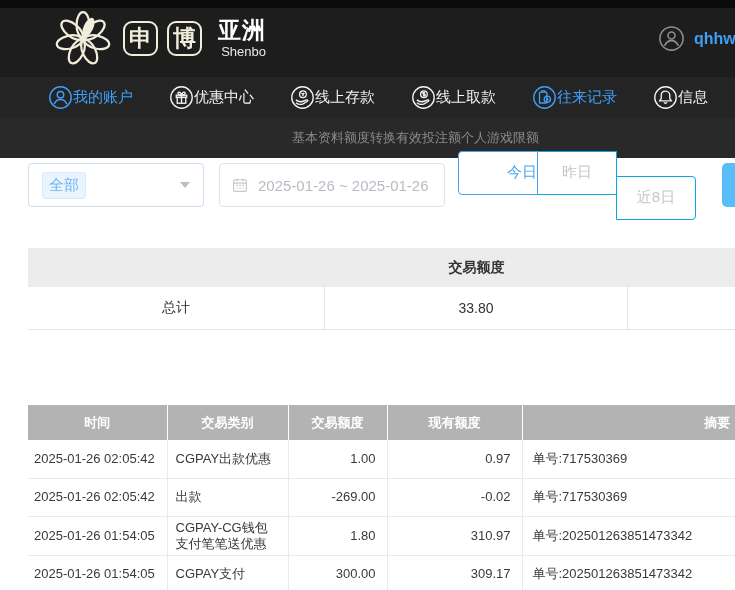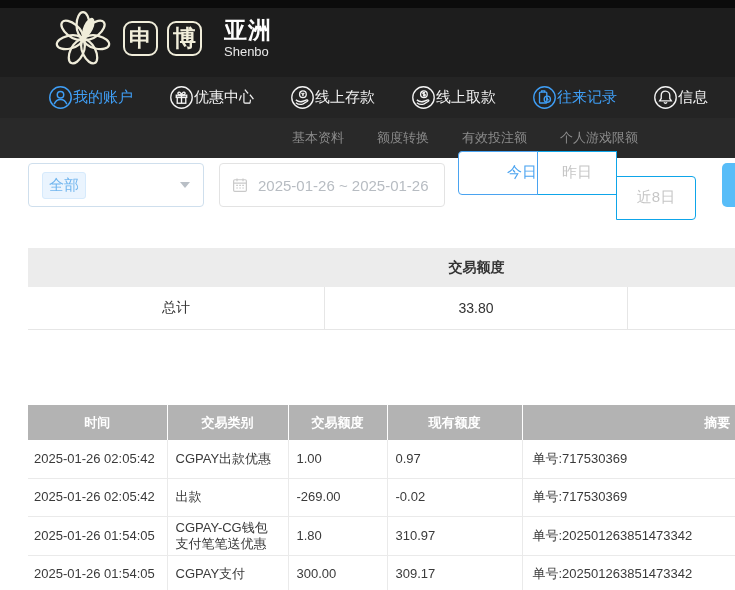--- a/index.html
+++ b/index.html
@@ -9,39 +9,39 @@
 
   
   .top-header { height:77px;
     background:linear-gradient(to bottom,#0b0b0b 0,#0b0b0b 8px,#1d1d1d 8px);
     display:flex; align-items:center; padding-left:52px; position:relative; }
   .logo { display:flex; align-items:center; gap:9px; }
   .flower svg { width:62px; height:62px; display:block; }
   .logo-box { width:35px; height:35px; border:2px solid #f0edda; border-radius:9px;
     color:#f0edda; font-size:23px; font-weight:bold; display:flex;
     align-items:center; justify-content:center; }
-  .logo-region { color:#fff; line-height:1; margin-left:13px; }
+  .logo-region { color:#fff; line-height:1; margin-left:7px;text-align:right; }
   .logo-region .cn { font-size:23px; font-weight:bold; letter-spacing:1px; }
   .logo-region .en { font-size:13px; color:#e8e8e8; margin-top:3px; }
   .user-area { position:absolute; left:658px; top:0; height:100%;
     display:flex; align-items:center; gap:9px; white-space:nowrap; cursor:pointer; }
   .user-area svg { width:27px; height:27px; color:#8f8f8f; }
   .user-name { color:#3f9ef5; font-size:16px; font-weight:bold; }
 
   
   .main-nav { height:41px; background:#242424; display:flex; align-items:center;
     padding-left:48px; gap:36px; }
   .nav-item { display:flex; align-items:center; gap:0; color:#f2f2f2;
     font-size:15px; cursor:pointer; white-space:nowrap; }
   .nav-item svg { width:25px; height:25px; display:block; }
   .nav-item.active { color:#3f9ef5; }
 
   
   .sub-nav { height:40px; background:#292929; display:flex; align-items:center;
-    padding-left:292px; gap:33px; }
+    padding-left:292px; }
   .sub-nav .sub-item { color:#8b8b8b; font-size:13px; cursor:pointer; white-space:nowrap; }
 
   
   .filter-row { position:relative; display:flex; align-items:center;
     margin:5px 0 0 28px; height:44px; }
   .select-box { width:176px; height:44px; border:1px solid #cfdfed; border-radius:4px;
     display:flex; align-items:center; justify-content:space-between;
     padding:0 13px; cursor:pointer; background:#fff; }
   .chip { background:#eaf4fe; border:1px solid #d6eafc; color:#70b5ee;
     font-size:15px; padding:3px 6px; border-radius:3px; }
@@ -74,21 +74,21 @@
   
   .tx-table { margin:75px 0 0 28px; border-collapse:collapse; table-layout:fixed;
     width:884px; font-size:13px; color:#3a3a3a; }
   .tx-table th { background:#b3b3b3; color:#fff; height:35px; font-size:13px;
     font-weight:bold; text-align:center; }
   .tx-table th:not(:last-child) { border-right:1px solid #fff; }
   .tx-table td { height:38px; padding:3px 8px; line-height:16px;
     border-bottom:1px solid #eaeaea; vertical-align:middle; background:#fff; }
   .tx-table td:not(:last-child) { border-right:1px solid #eaeaea; }
   td.t-time { padding-left:6px; white-space:nowrap; }
-  td.t-num { text-align:left; padding-right:11px;margin-top:43px; }
+  td.t-num { text-align:right; padding-right:11px;margin-top:43px; }
   td.t-memo { padding-left:10px; white-space:nowrap; }
 </style>
 </head>
 <body>
 
 <div class="page">
 
   <header class="top-header">
     <div class="logo">
       <span class="flower">
@@ -106,20 +106,28 @@
           <circle cx="0" cy="0" r="2.2" fill="#f0edda"></circle>
         </svg>
       </span>
       <span class="logo-box">申</span>
       <span class="logo-box">博</span>
       <span class="logo-region">
         <div class="cn">亚洲</div>
         <div class="en">Shenbo</div>
       </span>
     </div>
+    <div class="user-area">
+      <svg viewBox="0 0 24 24" fill="none" stroke="currentColor" stroke-width="1.4">
+        <circle cx="12" cy="12" r="10.3"></circle>
+        <circle cx="12" cy="9.3" r="3.1"></circle>
+        <path d="M5.9 18.5c1.2-3.1 3.6-4.6 6.1-4.6s4.9 1.5 6.1 4.6"></path>
+      </svg>
+      <span class="user-name">qhhw</span>
+    </div>
   </header>
 
   <nav class="main-nav">
     <div class="nav-item active">
       <svg viewBox="0 0 24 24" fill="none" stroke="currentColor" stroke-width="1.4">
         <circle cx="12" cy="12" r="10.3"></circle>
           <circle cx="12" cy="9.3" r="3.1"></circle>
         <path d="M5.9 18.5c1.2-3.1 3.6-4.6 6.1-4.6s4.9 1.5 6.1 4.6"></path>
       </svg>
       <span>我的账户</span>

